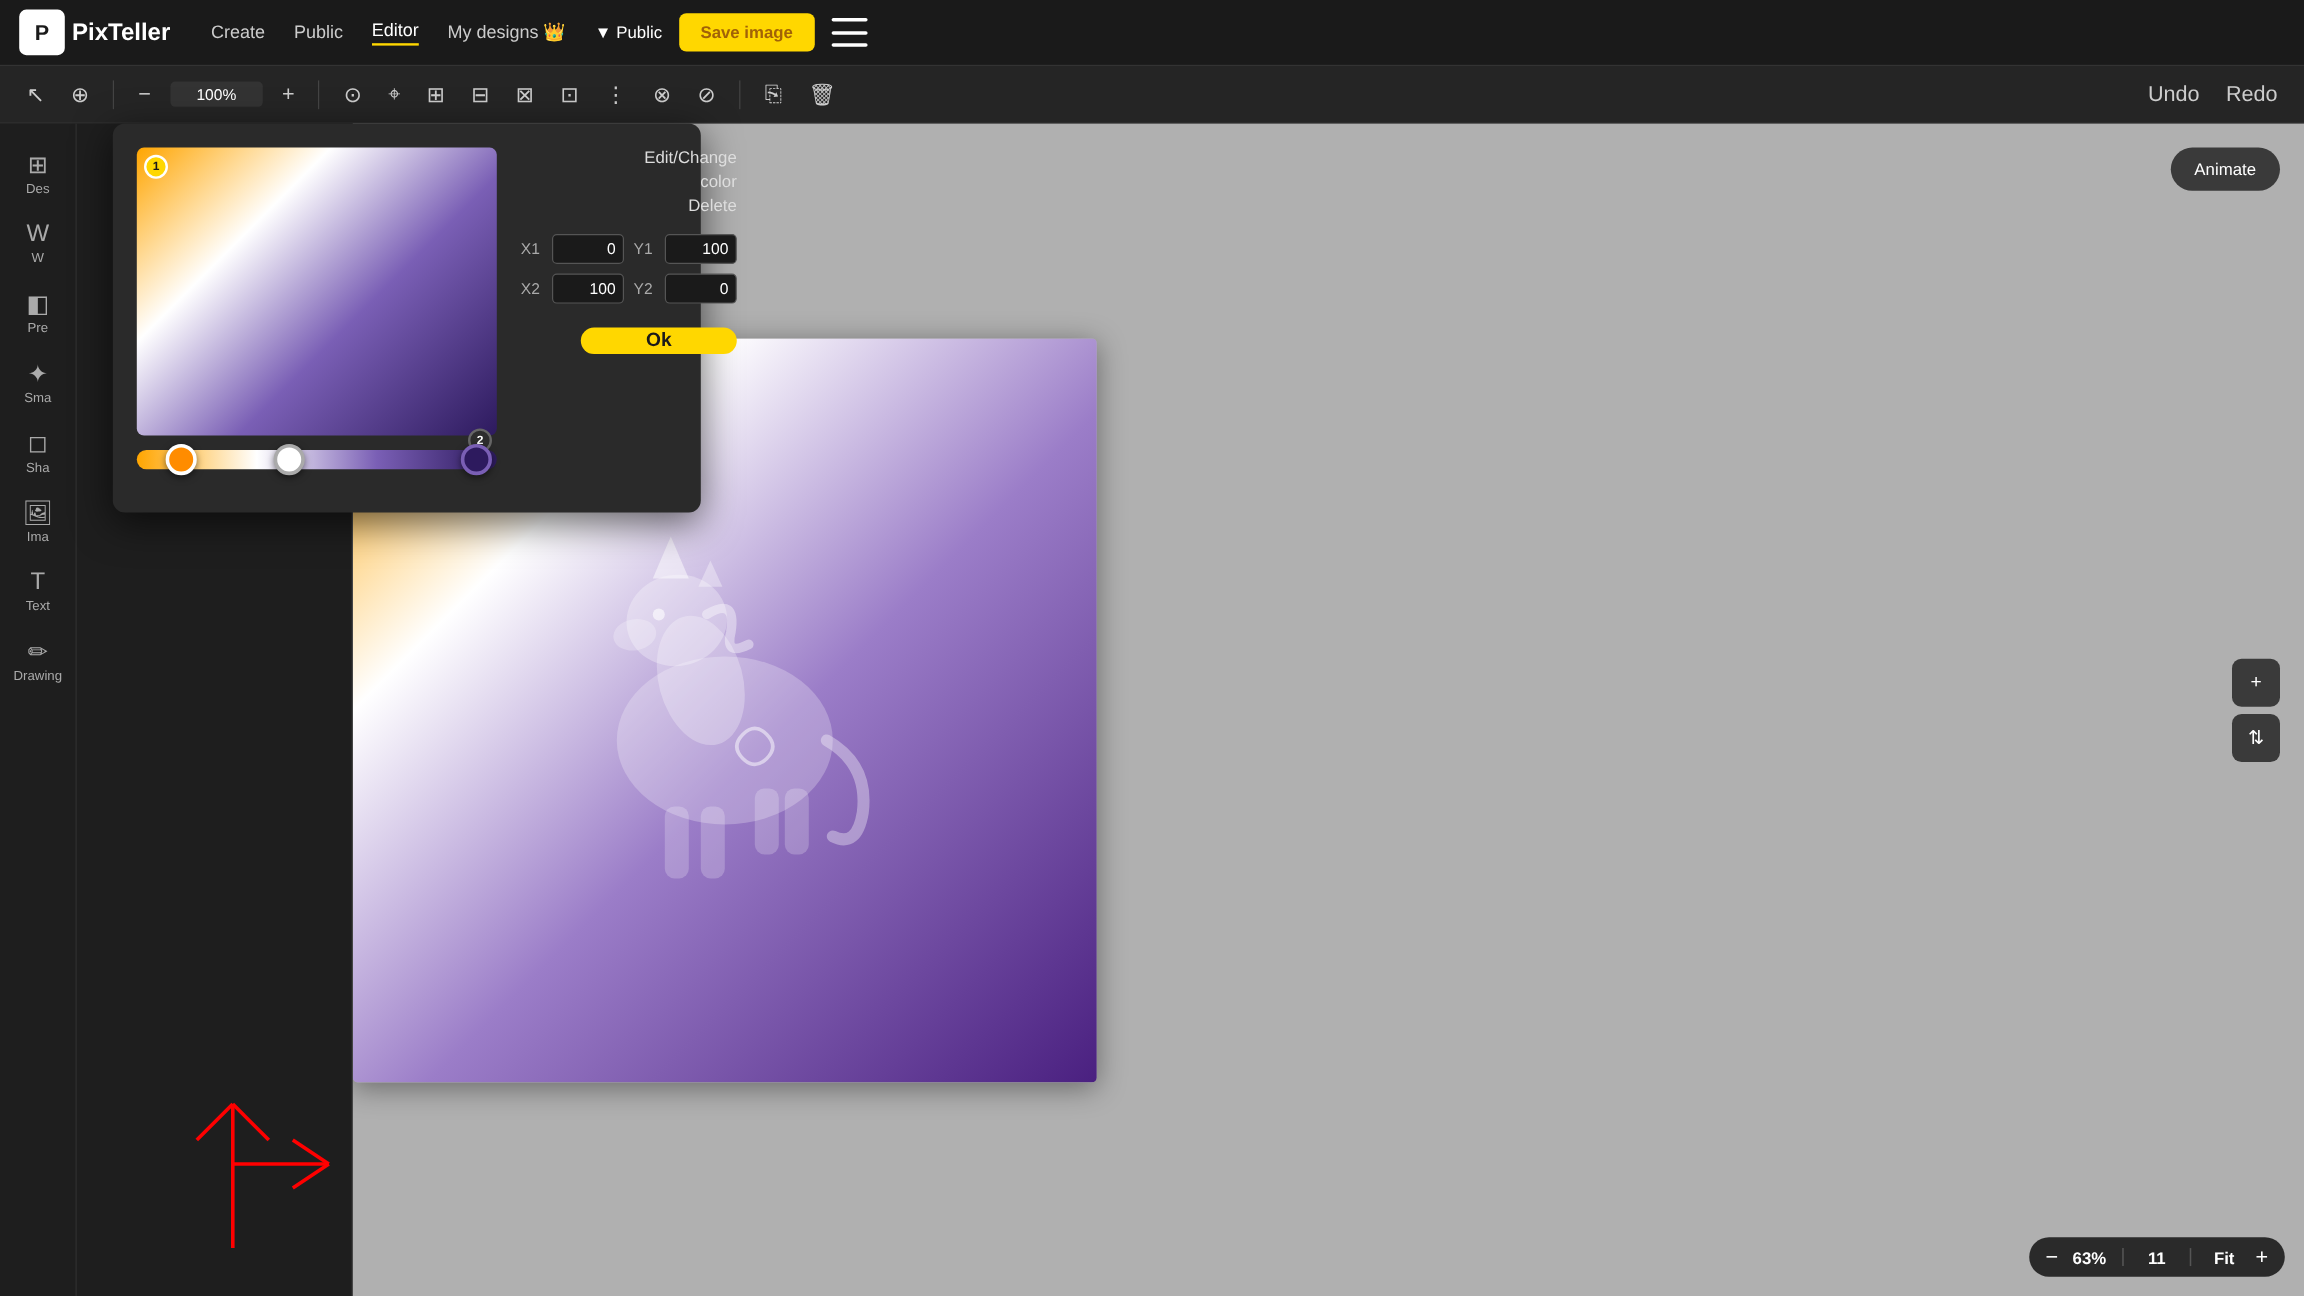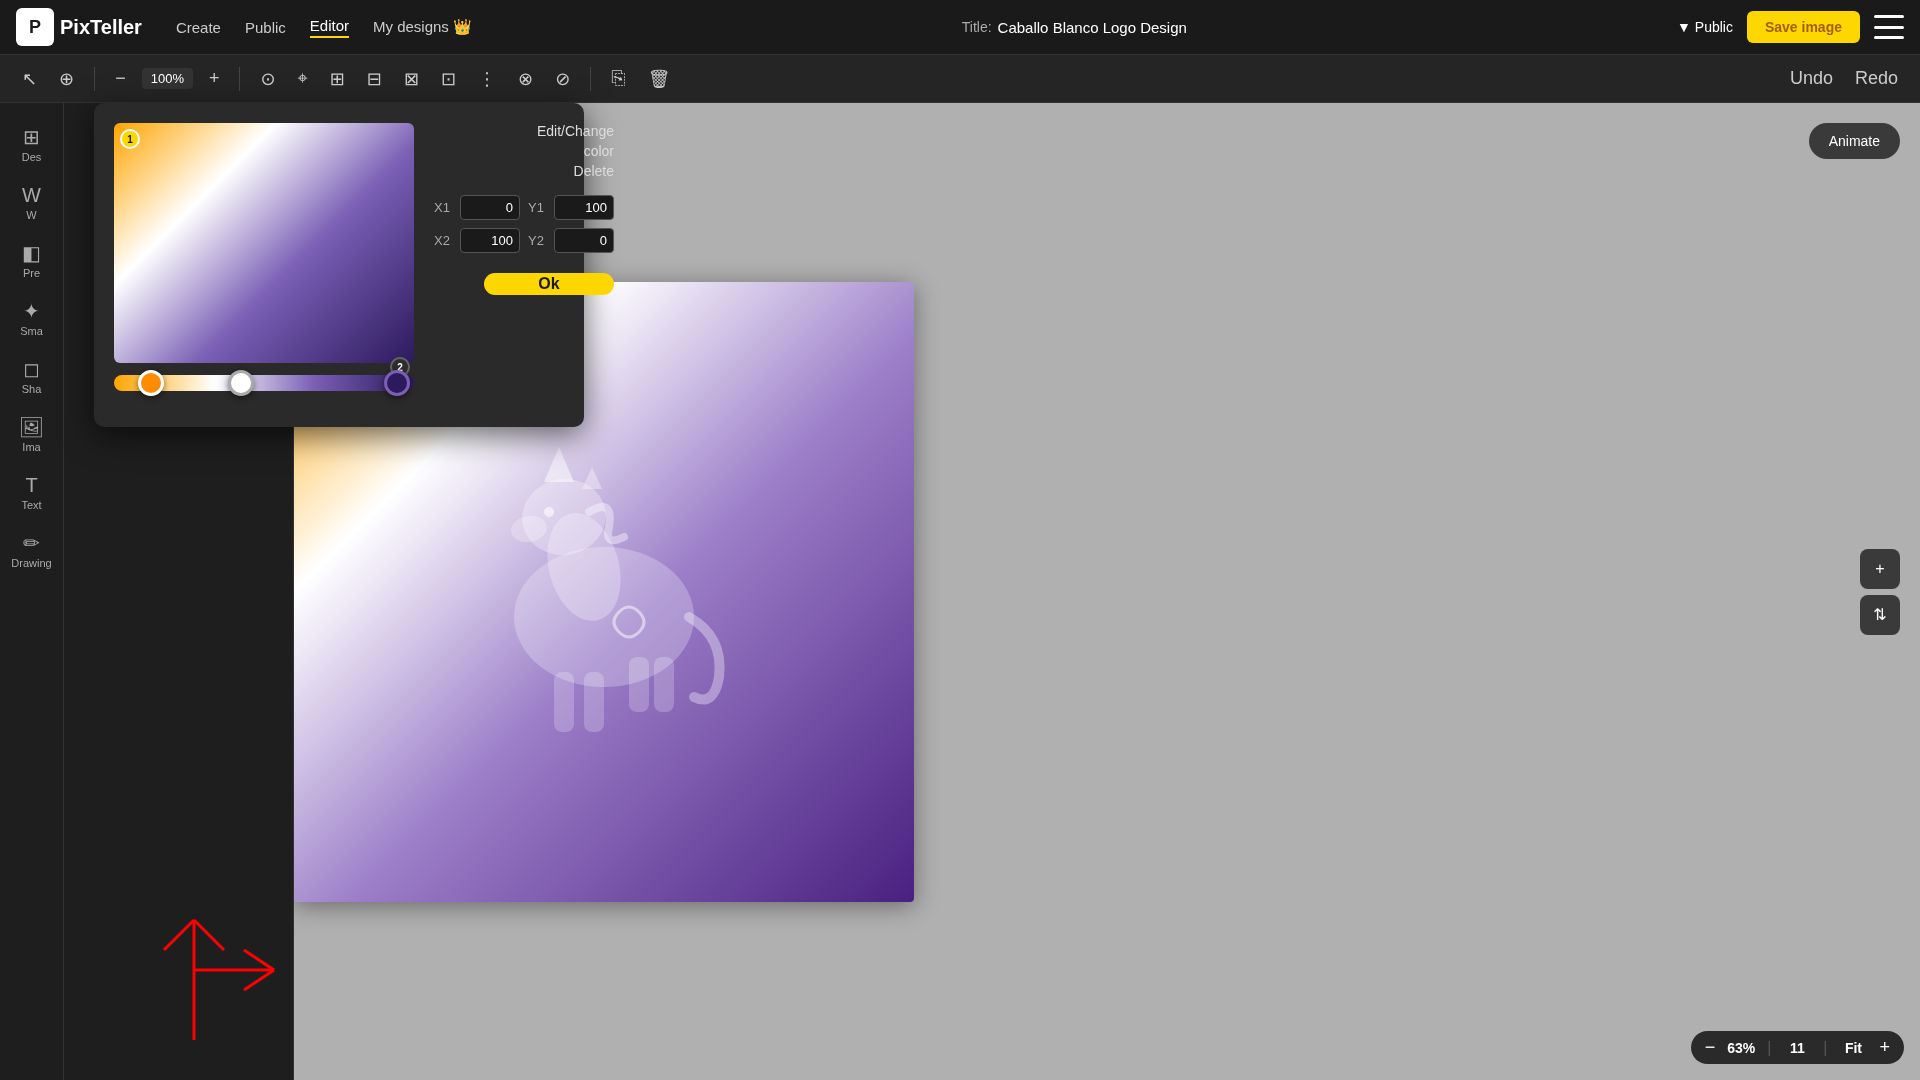--- a/index.html
+++ b/index.html
@@ -25,21 +25,21 @@
     .hamburger { width: 30px; height: 24px; display: flex; flex-direction: column; justify-content: space-between; cursor: pointer; }
     .hamburger span { display: block; height: 3px; background: #fff; border-radius: 2px; }
 
     
     .toolbar {
       display: flex; align-items: center; height: 48px;
       background: #252525; border-bottom: 1px solid #333; padding: 0 16px; gap: 10px;
     }
     .tool-btn { color: #ccc; font-size: 18px; cursor: pointer; padding: 4px 6px; border-radius: 4px; }
     .tool-sep { width: 1px; height: 24px; background: #444; margin: 0 4px; }
-    .zoom-display { background: #333; border-radius: 4px; padding: 3px 9px; font-size: 13px; color: #fff; }
+    .zoom-display { background: #333; border-radius: 4px; padding: 3px 22px; font-size: 13px; color: #fff; }
 
     
     .main-layout { display: flex; height: calc(1080px - 55px - 48px); }
 
     
     .sidebar {
       width: 64px; background: #1e1e1e; border-right: 1px solid #333;
       display: flex; flex-direction: column; align-items: center; padding-top: 16px; gap: 8px; flex-shrink: 0;
     }
     .sidebar-item { width: 50px; height: 50px; display: flex; flex-direction: column; align-items: center; justify-content: center; gap: 2px; border-radius: 6px; cursor: pointer; }
@@ -189,24 +189,20 @@
       <span>P</span>
     </div>
     <span class="logo-text">PixTeller</span>
   </div>
   <span class="nav-item">Create</span>
   <span class="nav-item">Public</span>
   <span class="nav-item active">Editor</span>
   <span class="nav-item">
     <span>My designs</span> 👑
   </span>
-  <div class="nav-title-area">
-    <span class="nav-title-label">Title:</span>
-    <span class="nav-title-value">Caballo Blanco Logo Design</span>
-  </div>
   <div class="nav-right">
     <div class="public-btn">
       <span>▼</span>
       <span>Public</span>
     </div>
     <button class="save-btn">Save image</button>
     <div class="hamburger">
       <span></span>
       <span></span>
       <span></span>

